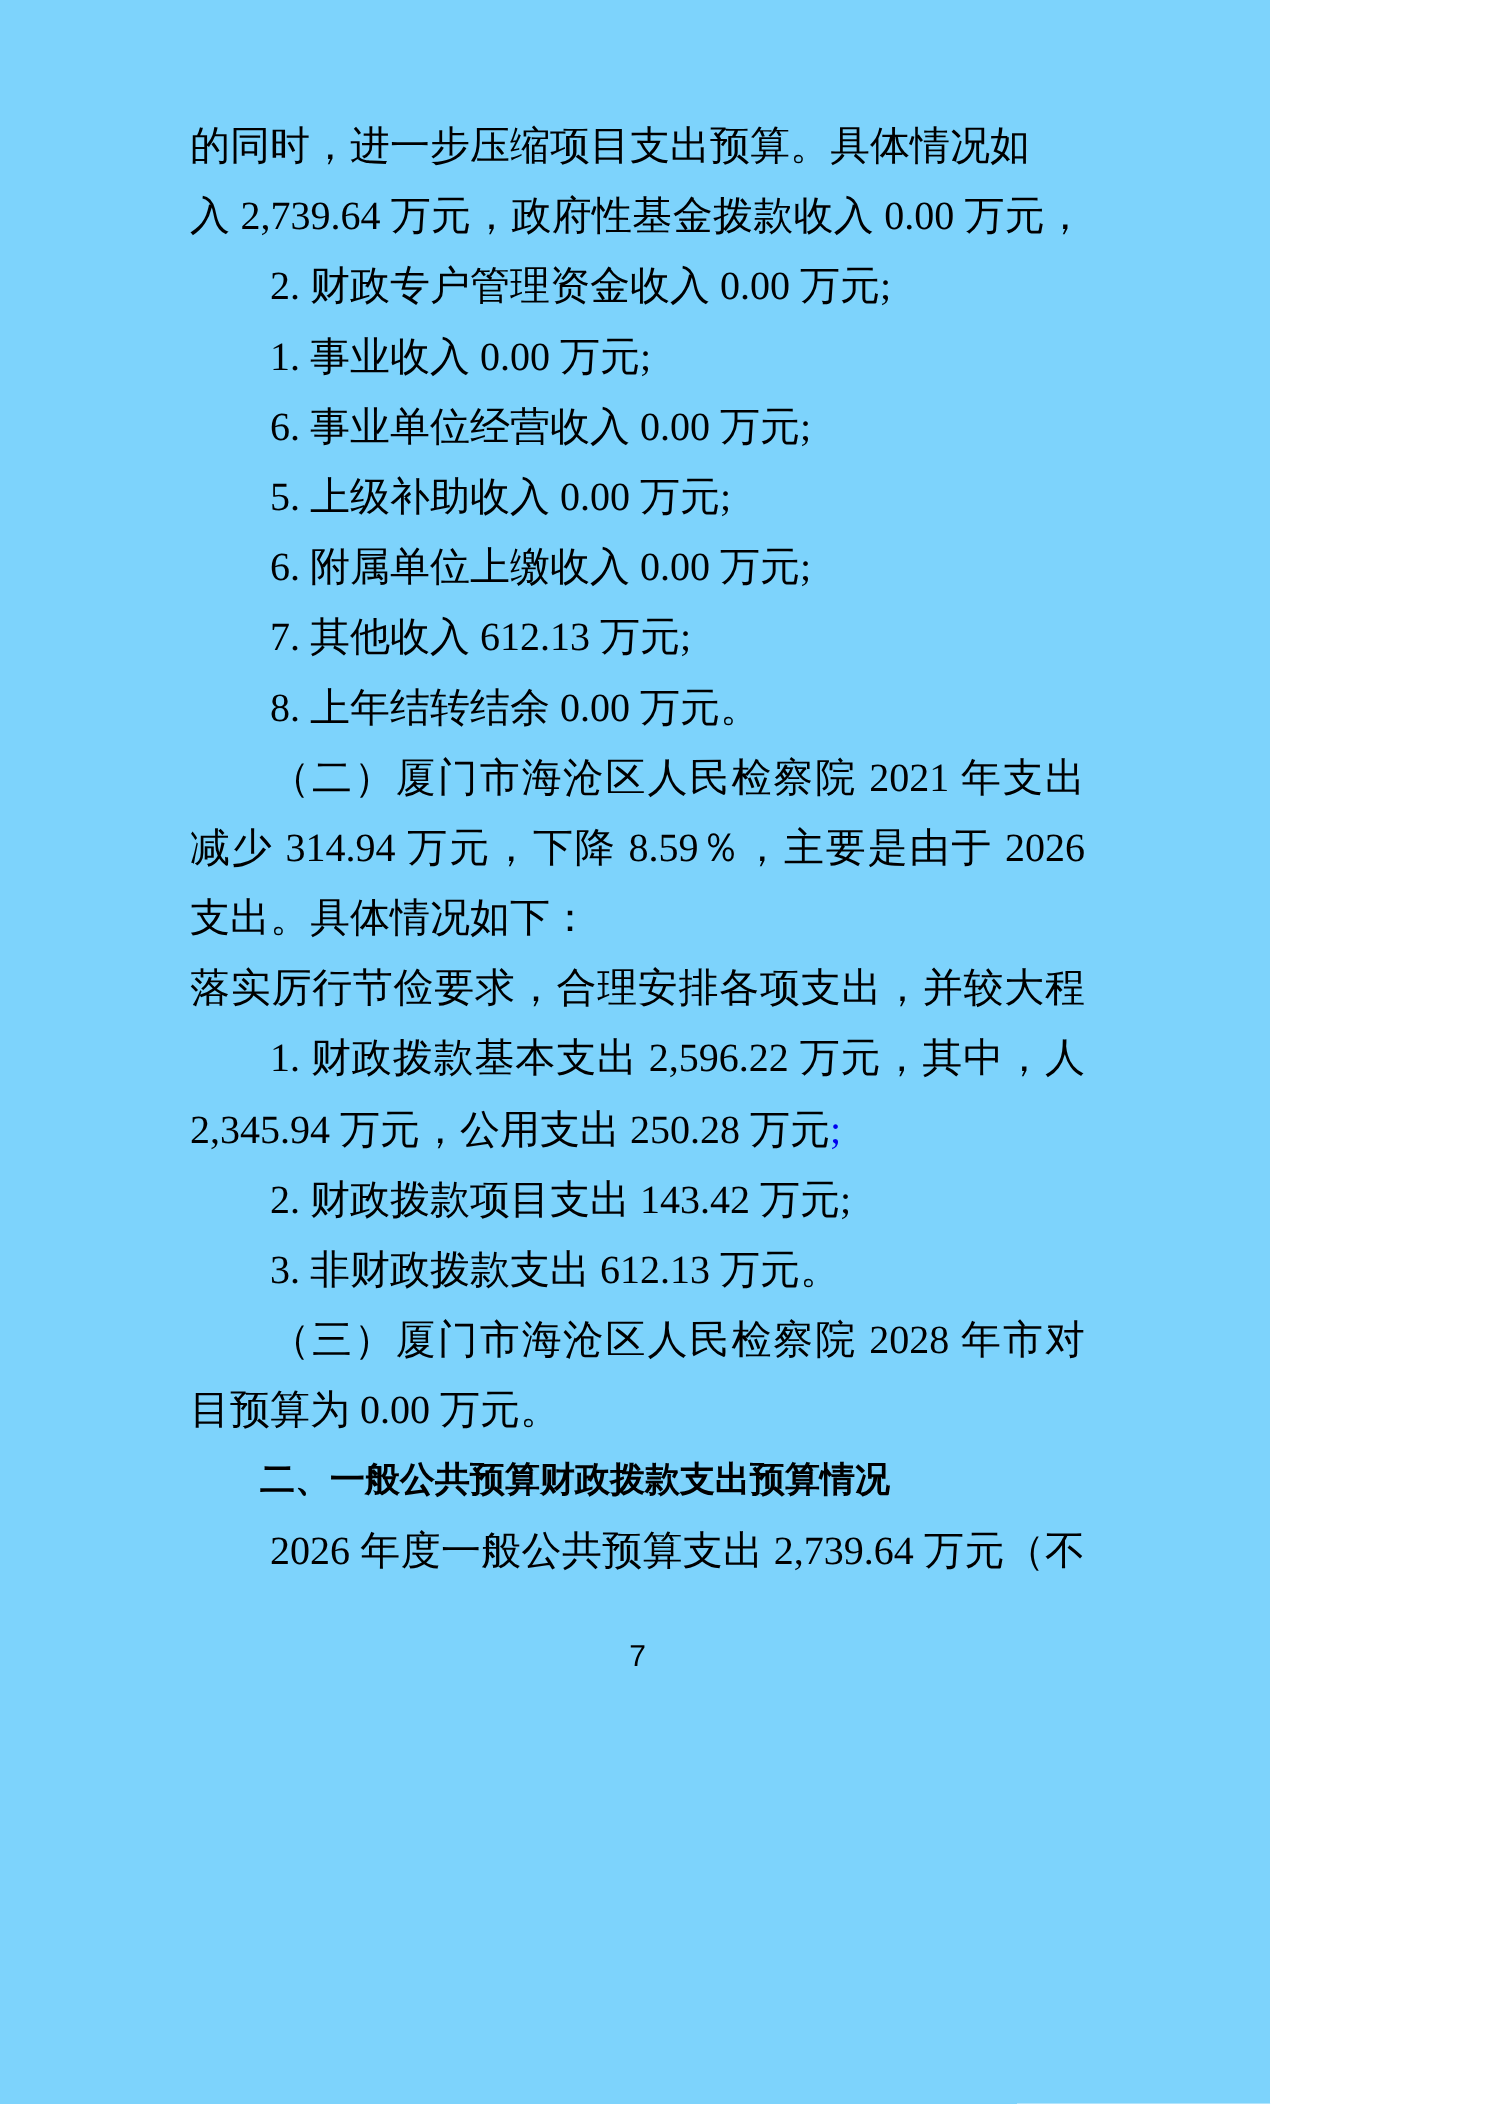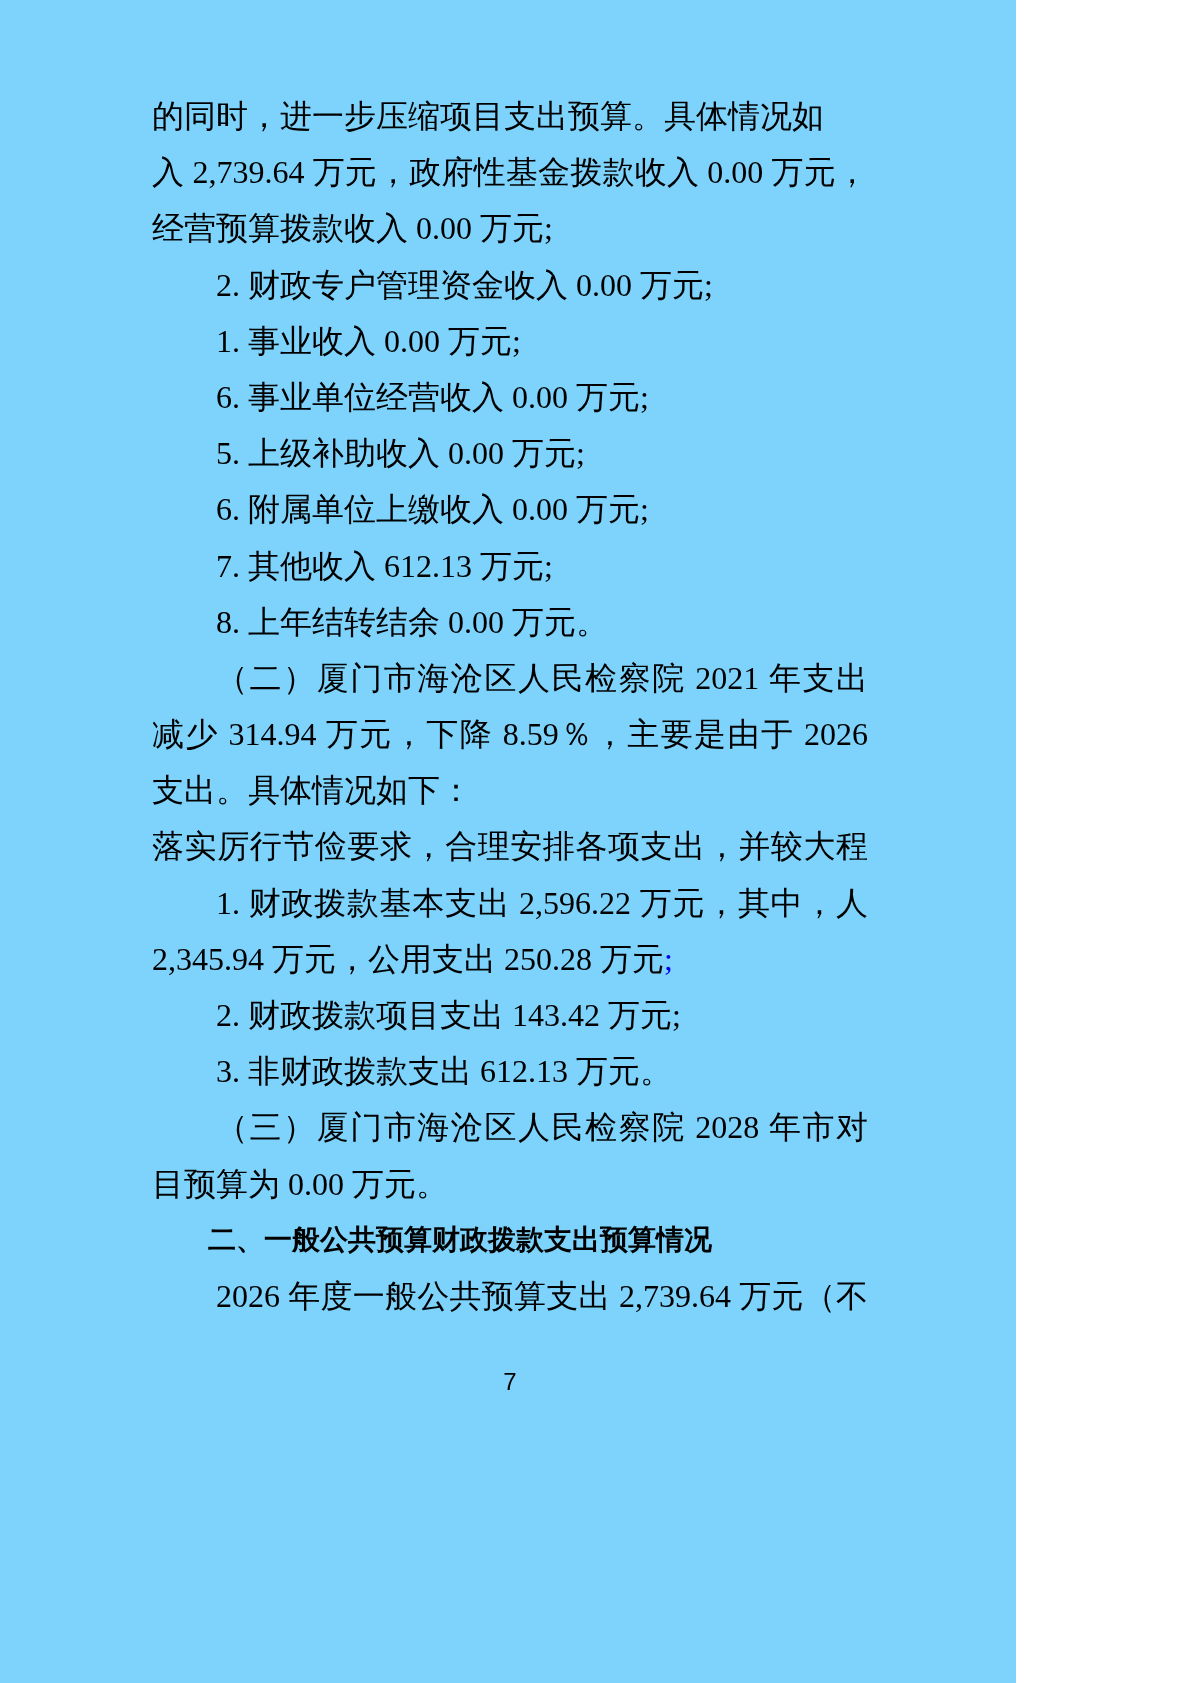--- a/index.html
+++ b/index.html
@@ -49,21 +49,20 @@
     color: #000000;
   }
 </style>
 </head>
 <body>
 
 <div class="page">
   <div class="doc-body" id="doc-body">
       <div class="line"><span>的同时，进一步压缩项目支出预算。具体情况如下：</span></div>
       <div class="line justify"><span>入 2,739.64 万元，政府性基金拨款收入 0.00 万元，国有资本</span></div>
-      <div class="line"><span>经营预算拨款收入 0.00 万元;</span></div>
       <div class="line indent"><span>2. 财政专户管理资金收入 0.00 万元;</span></div>
       <div class="line indent"><span>1. 事业收入 0.00 万元;</span></div>
       <div class="line indent"><span>6. 事业单位经营收入 0.00 万元;</span></div>
       <div class="line indent"><span>5. 上级补助收入 0.00 万元;</span></div>
       <div class="line indent"><span>6. 附属单位上缴收入 0.00 万元;</span></div>
       <div class="line indent"><span>7. 其他收入 612.13 万元;</span></div>
       <div class="line indent"><span>8. 上年结转结余 0.00 万元。</span></div>
       <div class="line indent justify"><span>（二）厦门市海沧区人民检察院 2021 年支出预算为</span></div>
       <div class="line justify"><span>减少 314.94 万元，下降 8.59％，主要是由于 2026 年继续贯彻</span></div>
       <div class="line"><span>支出。具体情况如下：</span></div>

